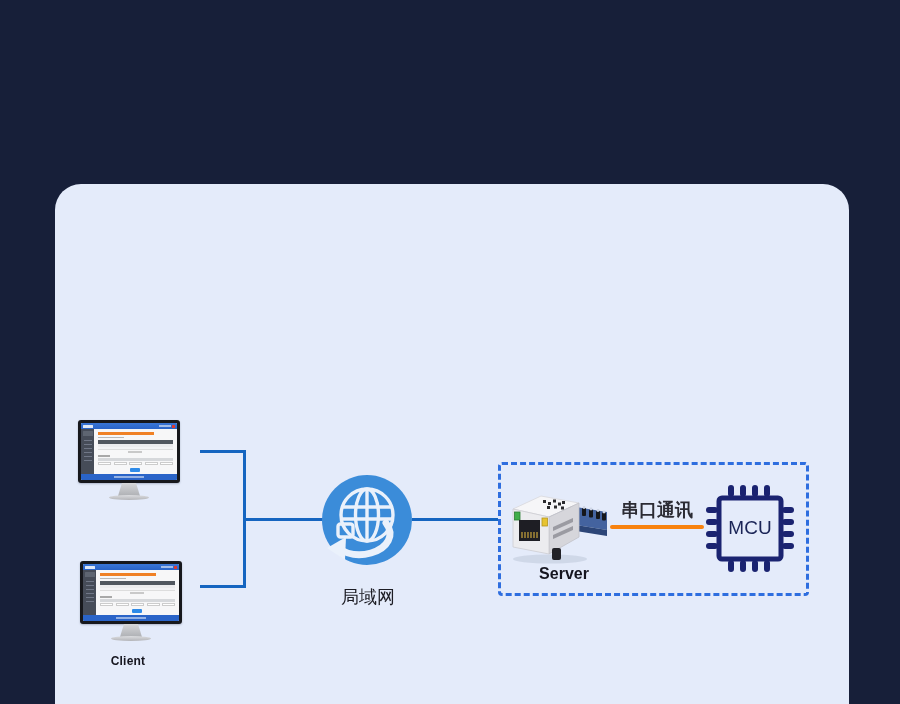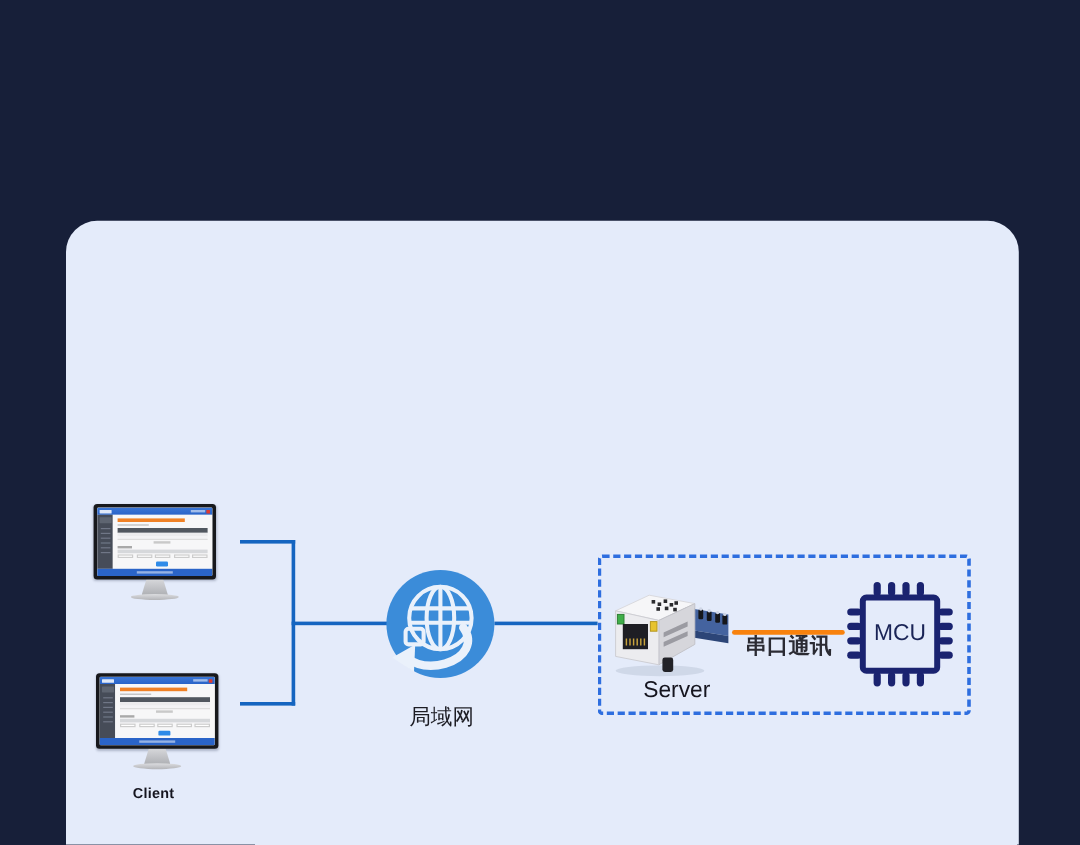--- a/index.html
+++ b/index.html
@@ -40,22 +40,22 @@
   .s-cell{position:absolute;top:32.5px;width:13px;height:3.5px;background:#fff;border:.5px solid #ccc;}
   .s-btn{position:absolute;left:36px;top:38.5px;width:10px;height:4px;background:#2F8BE8;border-radius:1px;}
   .s-footer{position:absolute;left:0;top:51px;width:96px;height:6px;background:#2a64c8;}
   .s-ftxt{position:absolute;left:33px;top:2px;width:30px;height:1.5px;background:rgba(255,255,255,.5);}
   .m-neck{position:absolute;left:40px;top:63px;width:22px;height:13px;background:linear-gradient(#d6d7da,#aeb0b4);clip-path:polygon(18% 0,82% 0,100% 100%,0 100%);}
   .m-base{position:absolute;left:31px;top:75px;width:40px;height:5px;border-radius:50%;background:linear-gradient(#dcdde0,#b3b4b8);}
   
   .lbl{position:absolute;text-align:center;color:#15151f;}
   .lbl-client{left:68px;top:654px;width:120px;font-size:12px;font-weight:700;letter-spacing:.2px;}
   .lbl-lan{left:317px;top:585px;width:102px;font-size:18px;font-weight:500;color:#1d1d24;}
-  .lbl-server{left:518px;top:565px;width:92px;font-size:19px;font-weight:400;}
-  .lbl-serial{left:594px;top:498px;width:126px;font-size:18px;font-weight:600;color:#2b2b33;margin-top:28px;}
+  .lbl-server{left:518px;top:565px;width:92px;font-size:16px;font-weight:700;}
+  .lbl-serial{left:594px;top:498px;width:126px;font-size:18px;font-weight:600;color:#2b2b33;}
   .lbl-mcu{left:720px;top:517px;width:60px;font-size:19px;font-weight:500;color:#1A2456;}
   
   .dashed-box{
     position:absolute;left:498px;top:462px;width:311px;height:134px;
     border:3px dashed #2E6EDF;border-radius:4px;
   }
   .orange-line{position:absolute;left:610px;top:525px;width:94px;height:4px;background:#F8820E;border-radius:2px;}
   .icon{position:absolute;}
 </style>
 </head>

